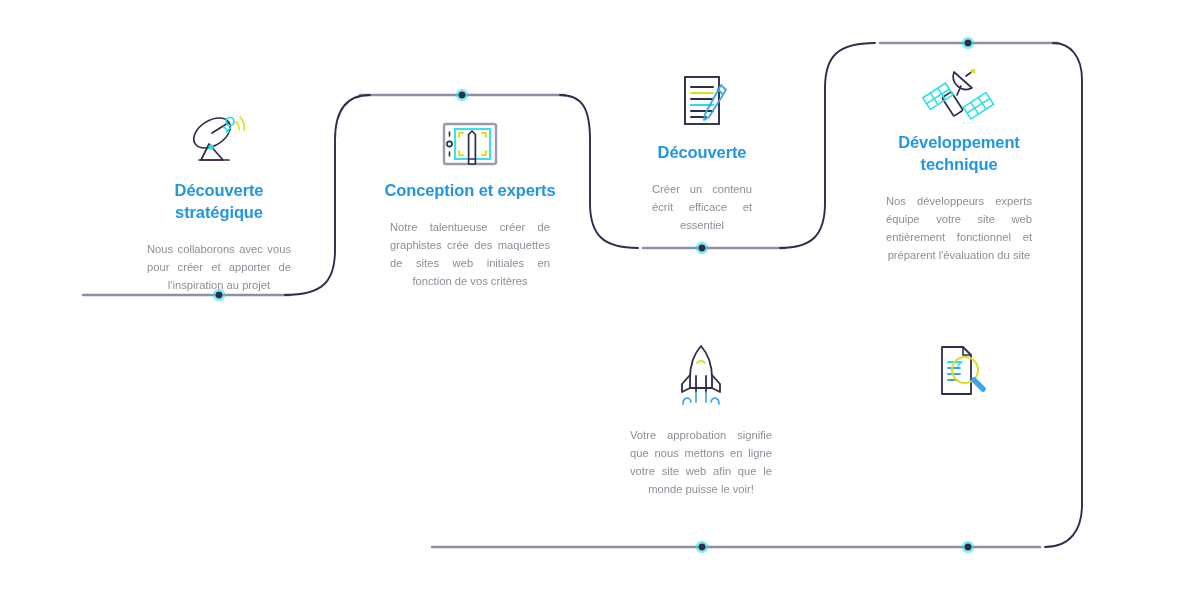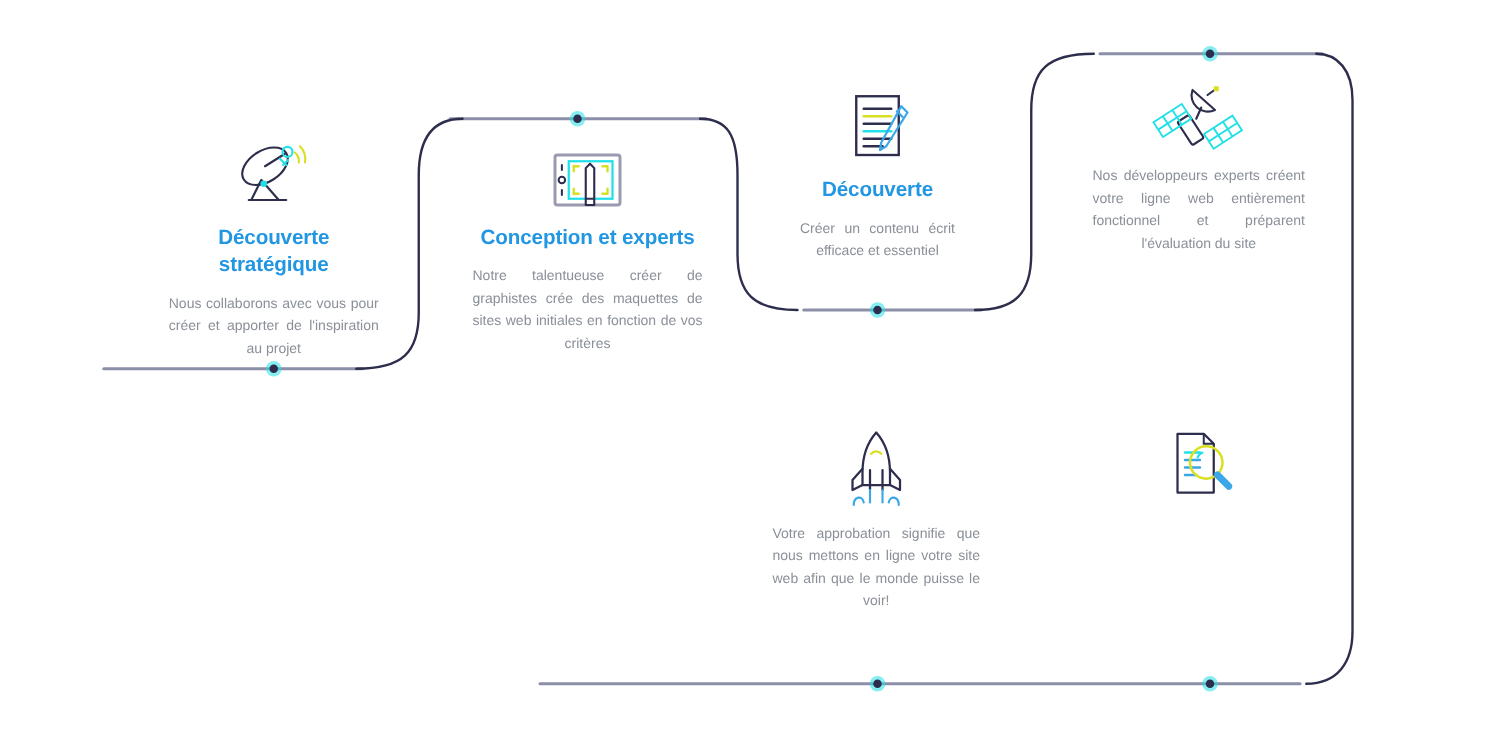--- a/index.html
+++ b/index.html
@@ -17,21 +17,21 @@
   .icon-wrap{height:72px;display:flex;align-items:flex-end;justify-content:center;margin-bottom:8px;}
   .step h3{
     margin:0 0 10px 0;
     color:#2196e3;
     font-size:16.5px;
     font-weight:bold;
     line-height:1.32;
     letter-spacing:-0.1px;
   }
   .step p{
-    margin:4px;
+    margin:16px;
     color:#8a8f98;
     font-size:11.2px;
     line-height:1.62;
     text-align:justify;
     text-align-last:center;
     -moz-text-align-last:center;
     padding:0 2px;
   }
 
   
@@ -177,21 +177,22 @@
           </g>
           <g transform="rotate(-33 58 44)">
             <rect x="45" y="37" width="27" height="14"></rect>
             <line x1="45" y1="44" x2="72" y2="44"></line>
             <line x1="54" y1="37" x2="54" y2="51"></line>
             <line x1="63" y1="37" x2="63" y2="51"></line>
           </g>
         </g>
       </svg>
     </div>
-    <p>Nos développeurs experts créent votre ligne web entièrement fonctionnel et préparent l'évaluation du site</p>
+    <h3>Développement technique</h3>
+    <p>Nos développeurs experts équipe votre site web entièrement fonctionnel et préparent l'évaluation du site</p>
   </div>
 
   <div class="step" id="step-5">
     <div class="icon-wrap">
       <svg width="62" height="68" viewBox="0 0 62 68">
         <g fill="none" stroke="#2d2d4d" stroke-width="1.8" stroke-linecap="round" stroke-linejoin="round">
           <path d="M 31 4 C 39 13 42 24 42 36 L 42 46 L 20 46 L 20 36 C 20 24 23 13 31 4 Z"></path>
           <path d="M 20 33 L 12 42 L 12 50 L 20 46"></path>
           <path d="M 42 33 L 50 42 L 50 50 L 42 46"></path>
           <line x1="26" y1="34" x2="26" y2="50"></line>

